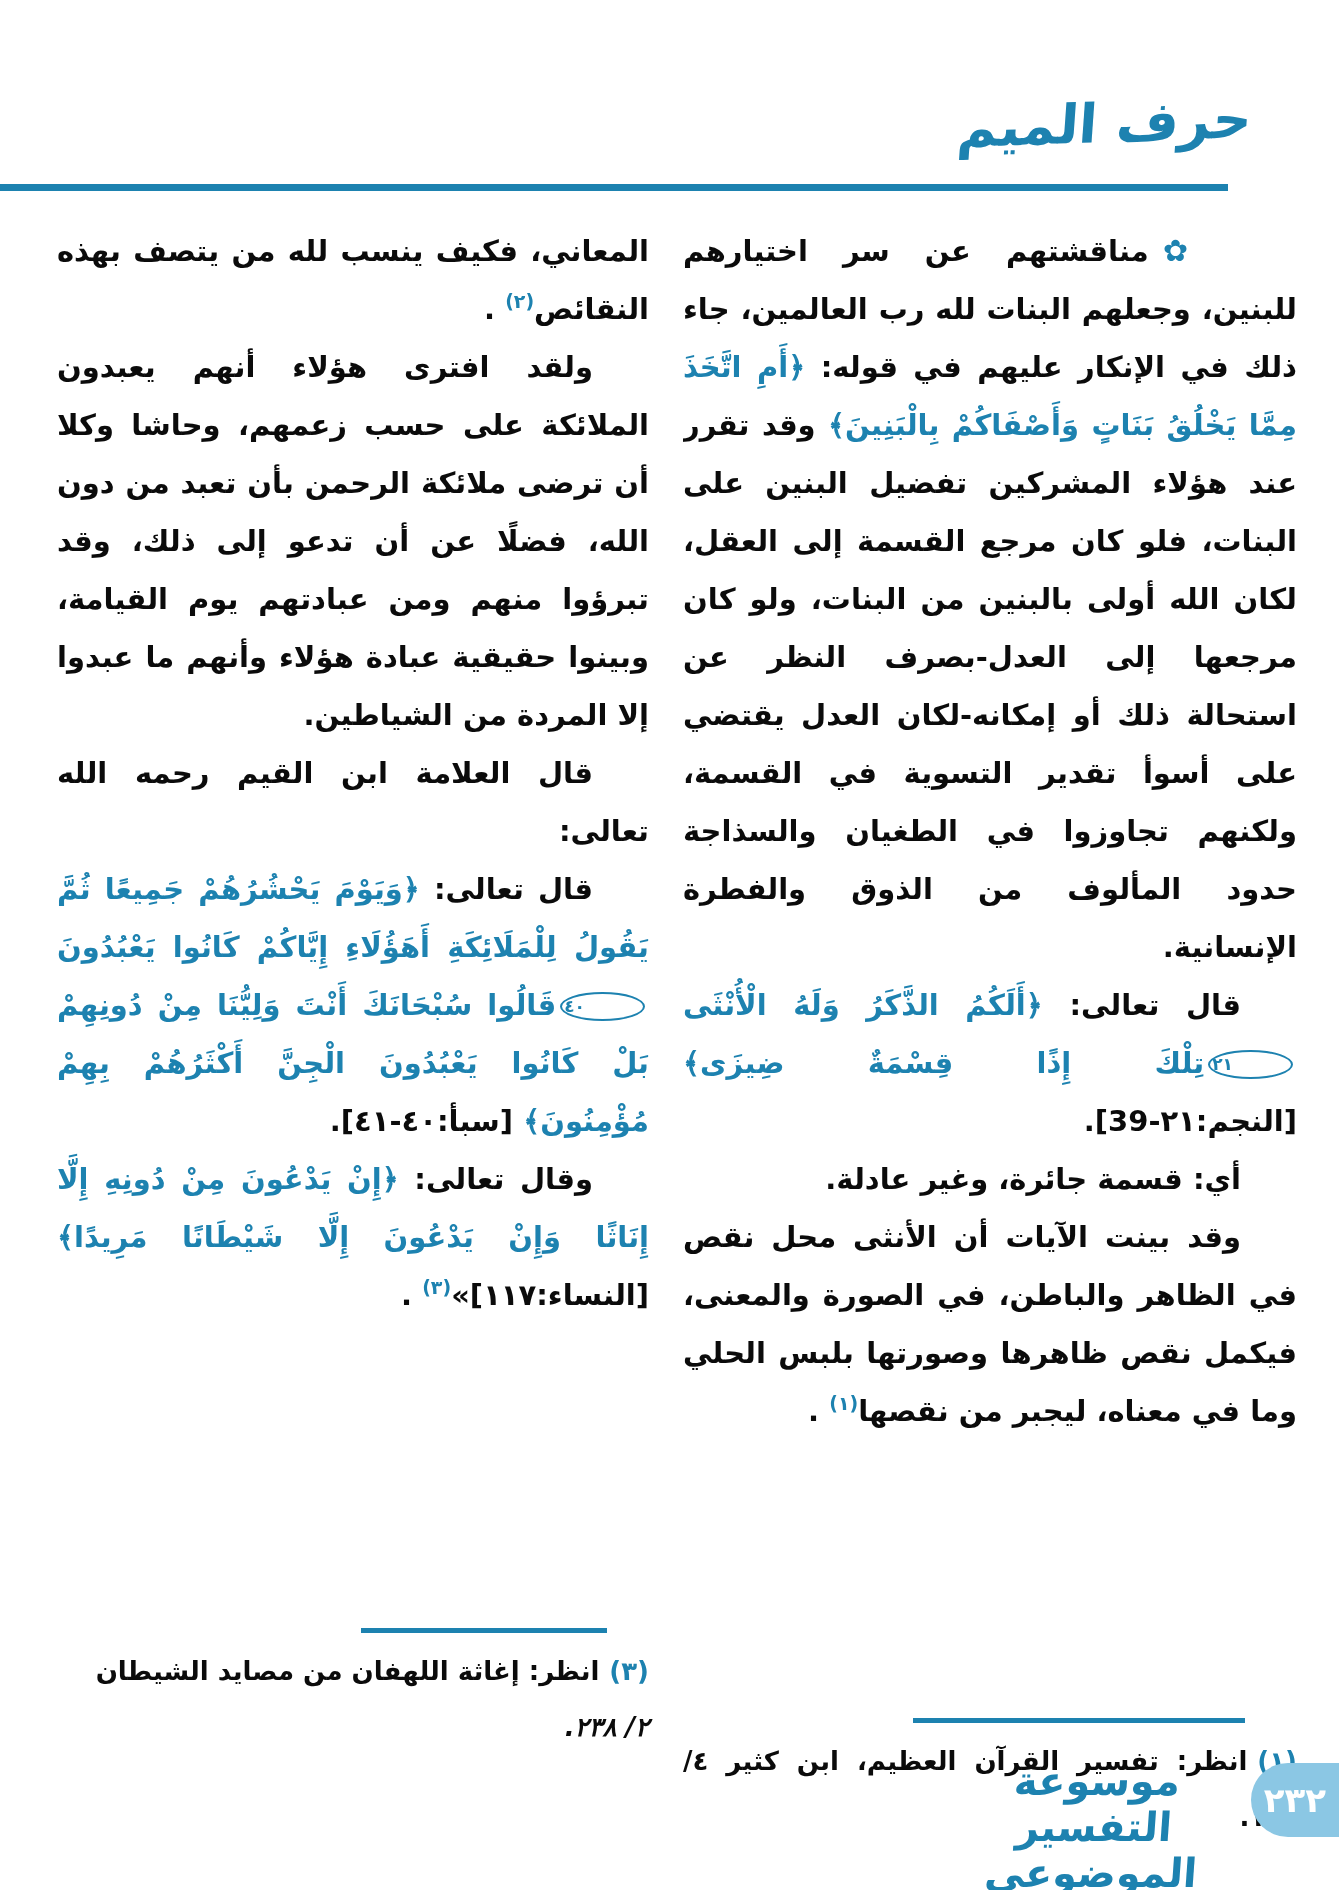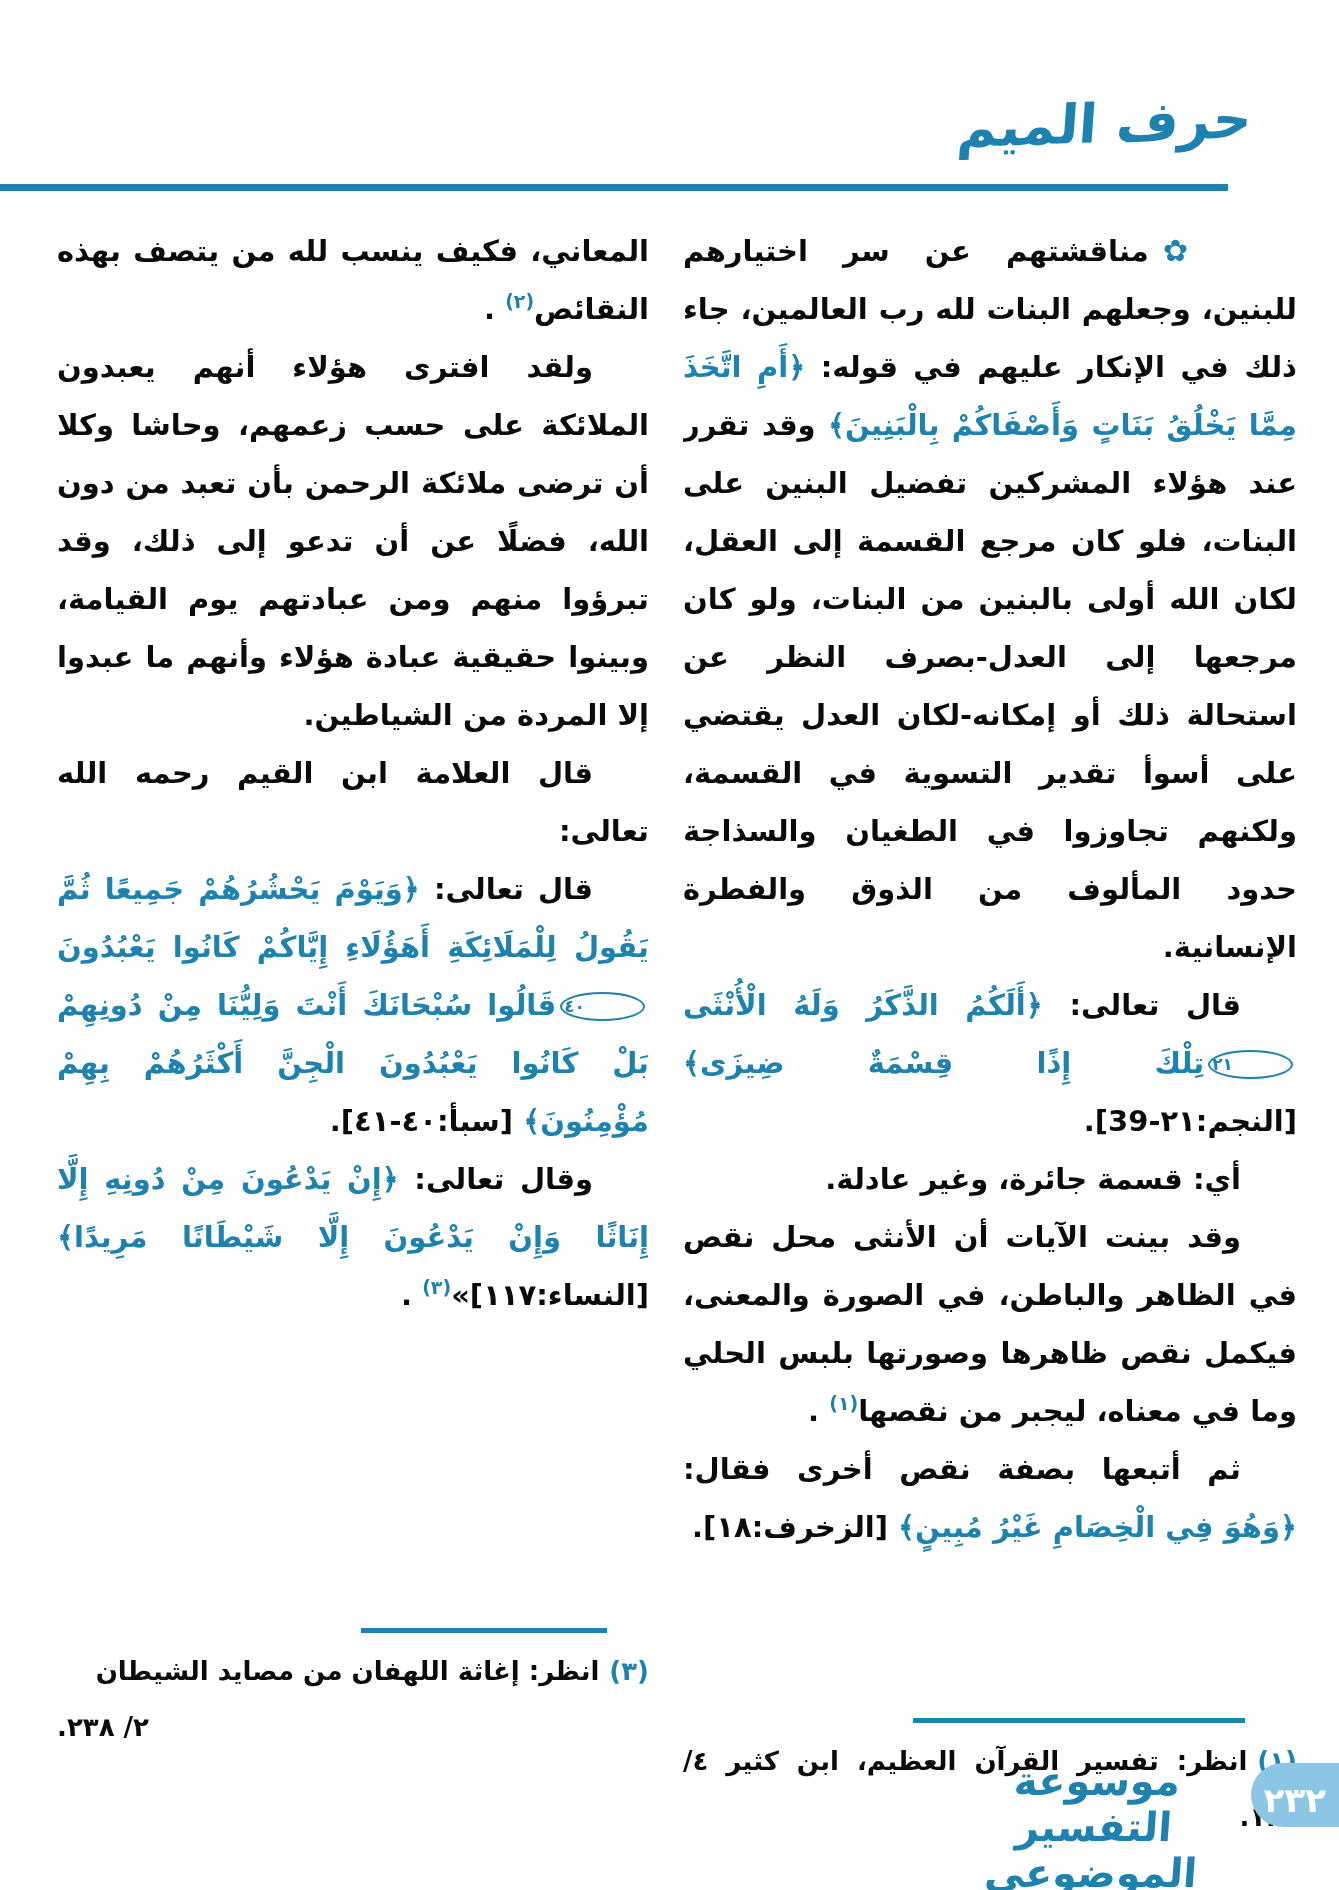--- a/index.html
+++ b/index.html
@@ -79,32 +79,32 @@
   }
   .col-right .fnsep{width:332px;margin:16px 52px 10px auto;}
   .col-left .fnsep{width:246px;margin:14px 42px 10px auto;}
   .fn{
     font-size:26px;font-weight:700;
     line-height:56px;
     text-align:justify;
     margin:0;
   }
   .fnnum{color:var(--accent);margin-left:10px;}
-  .fncont{display:block;text-align:left;}
+  .fncont{display:block;text-align:right;font-style:italic;}
   
   .footer-logo{
     position:absolute;left:0;top:1758px;
     right:95px;width:300px;left:auto;
     text-align:center;color:var(--accent);
     line-height:1.15;
   }
   .footer-logo .l1{display:block;font-size:40px;font-weight:700;transform:skewX(-4deg);}
   .page-badge{
     position:absolute;right:0;top:1763px;
-    width:88px;height:64px;
+    width:88px;height:74px;
     background:var(--badge-bg);
     border-radius:0 37px 37px 0; 
     border-top-left-radius:37px;border-bottom-left-radius:37px;
     border-top-right-radius:0;border-bottom-right-radius:0;
     color:var(--badge-text);
     font-size:34px;font-weight:700;
     line-height:74px;text-align:center;
   }
 </style>
 <title>حرف الميم</title></head>
@@ -113,21 +113,20 @@
 <div class="header-title">حرف الميم</div>
 <div class="header-rule"></div>
 
 <div class="columns">
   <div class="col col-right">
     <div class="col-text">
         <p class="para blt"><span class="bullet">✿</span><span class="n">مناقشتهم عن سر اختيارهم للبنين، وجعلهم البنات لله رب العالمين، جاء ذلك في الإنكار عليهم في قوله: </span><span class="q">﴿أَمِ اتَّخَذَ مِمَّا يَخْلُقُ بَنَاتٍ وَأَصْفَاكُمْ بِالْبَنِينَ﴾</span><span class="n"> وقد تقرر عند هؤلاء المشركين تفضيل البنين على البنات، فلو كان مرجع القسمة إلى العقل، لكان الله أولى بالبنين من البنات، ولو كان مرجعها إلى العدل-بصرف النظر عن استحالة ذلك أو إمكانه-لكان العدل يقتضي على أسوأ تقدير التسوية في القسمة، ولكنهم تجاوزوا في الطغيان والسذاجة حدود المألوف من الذوق والفطرة الإنسانية.</span></p>
         <p class="para ind"><span class="n">قال تعالى: </span><span class="q">﴿أَلَكُمُ الذَّكَرُ وَلَهُ الْأُنْثَى</span><span class="vnum">٢١</span><span class="q">تِلْكَ إِذًا قِسْمَةٌ ضِيزَى﴾</span><span class="n"> [النجم:٢١-39].</span></p>
         <p class="para ind"><span class="n">أي: قسمة جائرة، وغير عادلة.</span></p>
         <p class="para ind"><span class="n">وقد بينت الآيات أن الأنثى محل نقص في الظاهر والباطن، في الصورة والمعنى، فيكمل نقص ظاهرها وصورتها بلبس الحلي وما في معناه، ليجبر من نقصها</span><span class="fnref">(١)</span><span class="n"> .</span></p>
-        <p class="para ind"><span class="n">ثم أتبعها بصفة نقص أخرى فقال: </span><span class="q">﴿وَهُوَ فِي الْخِصَامِ غَيْرُ مُبِينٍ﴾</span><span class="n"> [الزخرف:١٨].</span></p>
       </div>
     <div class="fnsep"></div>
     <div>
         <div class="fn"><span class="fnnum">(١)</span><span>انظر: تفسير القرآن العظيم، ابن كثير ٤/ ١٣٤.</span></div>
       </div>
   </div>
   <div class="col col-left">
     <div class="col-text">
         <p class="para"><span class="n">المعاني، فكيف ينسب لله من يتصف بهذه النقائص</span><span class="fnref">(٢)</span><span class="n"> .</span></p>
         <p class="para ind"><span class="n">ولقد افترى هؤلاء أنهم يعبدون الملائكة على حسب زعمهم، وحاشا وكلا أن ترضى ملائكة الرحمن بأن تعبد من دون الله، فضلًا عن أن تدعو إلى ذلك، وقد تبرؤوا منهم ومن عبادتهم يوم القيامة، وبينوا حقيقية عبادة هؤلاء وأنهم ما عبدوا إلا المردة من الشياطين.</span></p>

